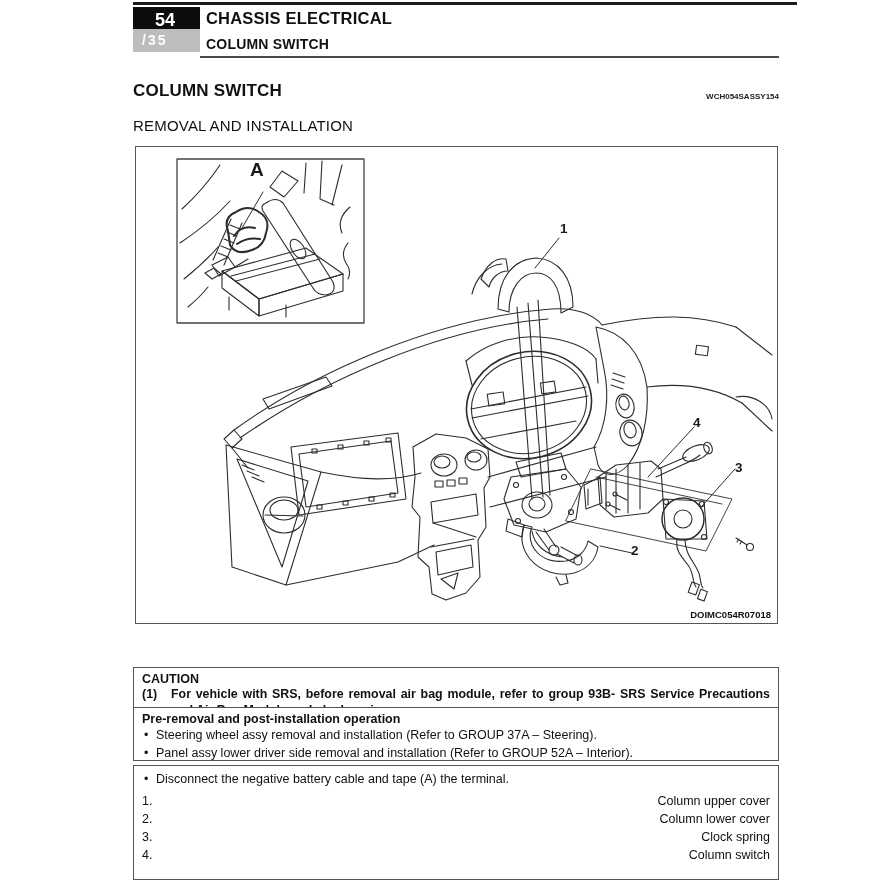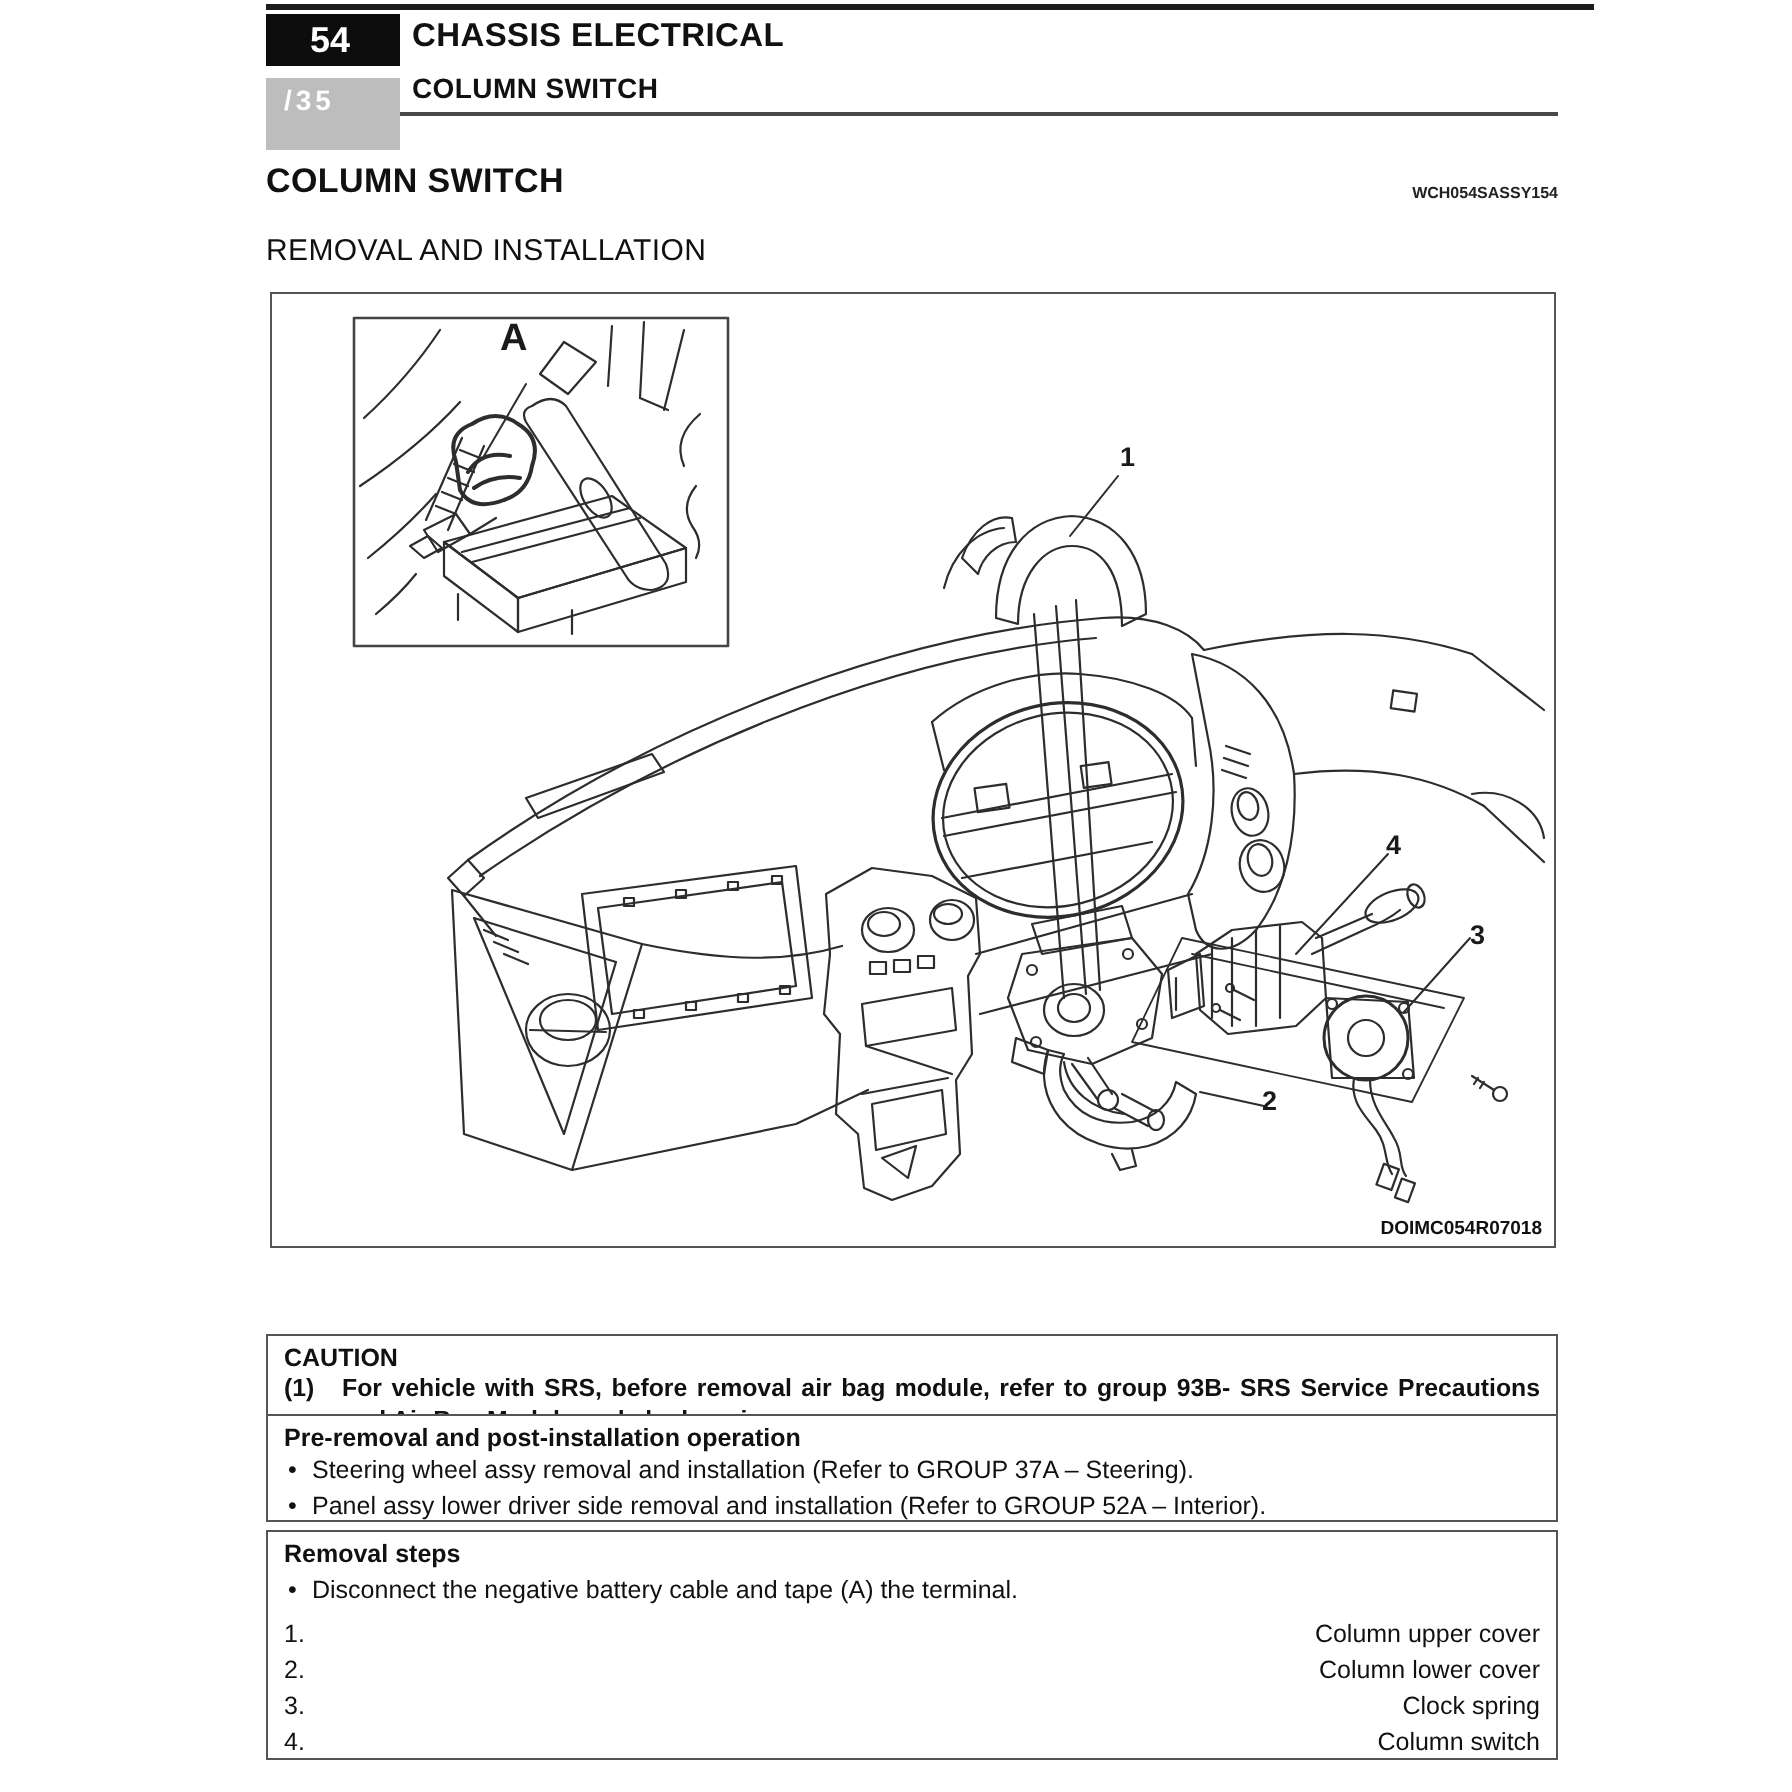--- a/index.html
+++ b/index.html
@@ -4,21 +4,21 @@
 <style>
   html,body{margin:0;padding:0;background:#ffffff;}
   .page{
     position:relative;width:896px;height:896px;background:#ffffff;
     font-family:"Liberation Sans",sans-serif;color:#111;overflow:hidden;
   }
   
   .top-rule{position:absolute;left:133px;top:2px;width:664px;height:3px;background:#1c1c1c;}
   .chapter-box{position:absolute;left:133px;top:7px;width:67px;height:26px;background:#0d0d0d;
     color:#fff;font-weight:bold;font-size:18px;line-height:26px;padding-left:22px;box-sizing:border-box;}
-  .volume-box{position:absolute;left:133px;top:39px;width:67px;height:36px;background:#bdbdbd;
+  .volume-box{position:absolute;left:133px;top:29px;width:67px;height:23px;background:#bdbdbd;
     color:#fff;font-weight:bold;font-size:14px;line-height:23px;padding-left:9px;letter-spacing:2px;box-sizing:border-box;}
   .chapter-title{position:absolute;left:206px;top:9px;font-weight:bold;font-size:16.5px;letter-spacing:.2px;}
   .section-title{position:absolute;left:206px;top:36px;font-weight:bold;font-size:14px;letter-spacing:.2px;}
   .header-underline{position:absolute;left:200px;top:56px;width:579px;height:2px;background:#4a4a4a;}
   
   .page-title{position:absolute;left:133px;top:81px;font-weight:bold;font-size:17px;letter-spacing:.2px;}
   .doc-code{position:absolute;top:92px;left:703px;width:76px;text-align:right;font-size:8px;font-weight:bold;color:#222;}
   .sub-title{position:absolute;left:133px;top:117px;font-weight:normal;font-size:15px;letter-spacing:.2px;}
   
   .figure{position:absolute;left:135px;top:146px;width:643px;height:478px;border:1.4px solid #555;box-sizing:border-box;background:#fff;}
@@ -296,21 +296,20 @@
       <span class="bullet-glyph">•</span>
       <span>Steering wheel assy removal and installation (Refer to GROUP 37A – Steering).</span>
     </div>
     <div class="bullet-line">
       <span class="bullet-glyph">•</span>
       <span>Panel assy lower driver side removal and installation (Refer to GROUP 52A – Interior).</span>
     </div>
   </div>
 
   <div class="info-box box-removal">
-    <div class="box-title">Removal steps</div>
     <div class="bullet-line">
       <span class="bullet-glyph">•</span>
       <span>Disconnect the negative battery cable and tape (A) the terminal.</span>
     </div>
     <div class="step-row">
       <span class="step-num">1.</span>
       <span class="step-label">Column upper cover</span>
     </div>
     <div class="step-row">
       <span class="step-num">2.</span>

